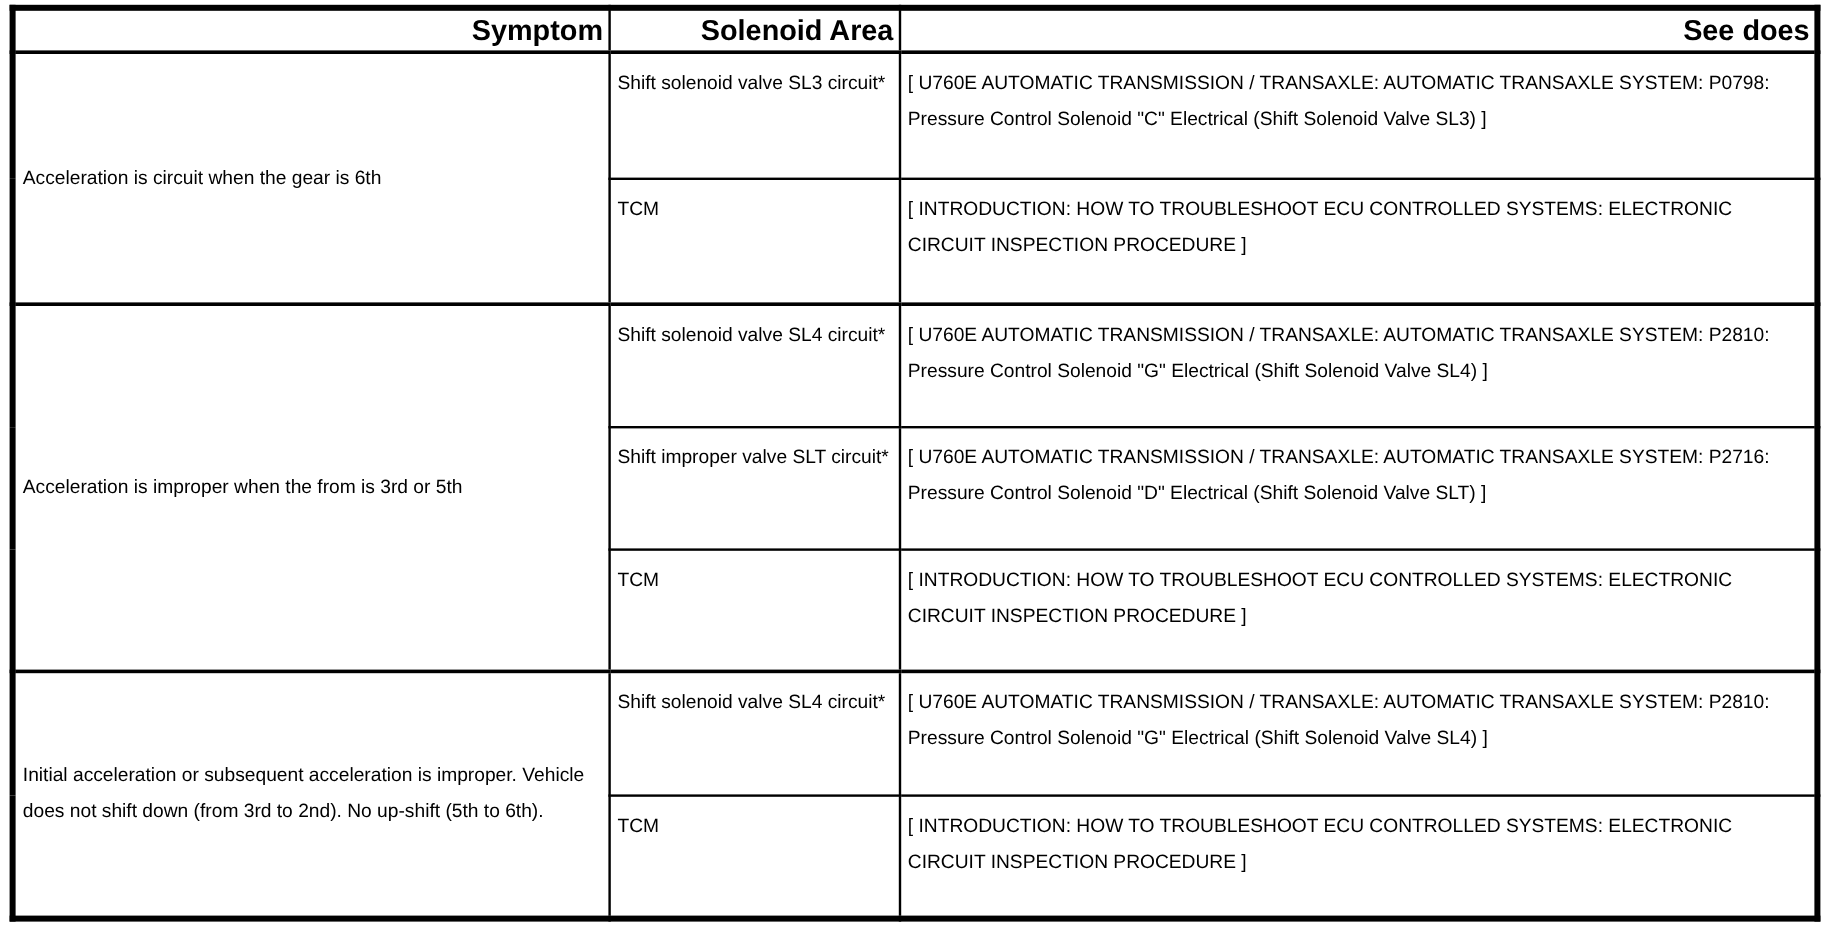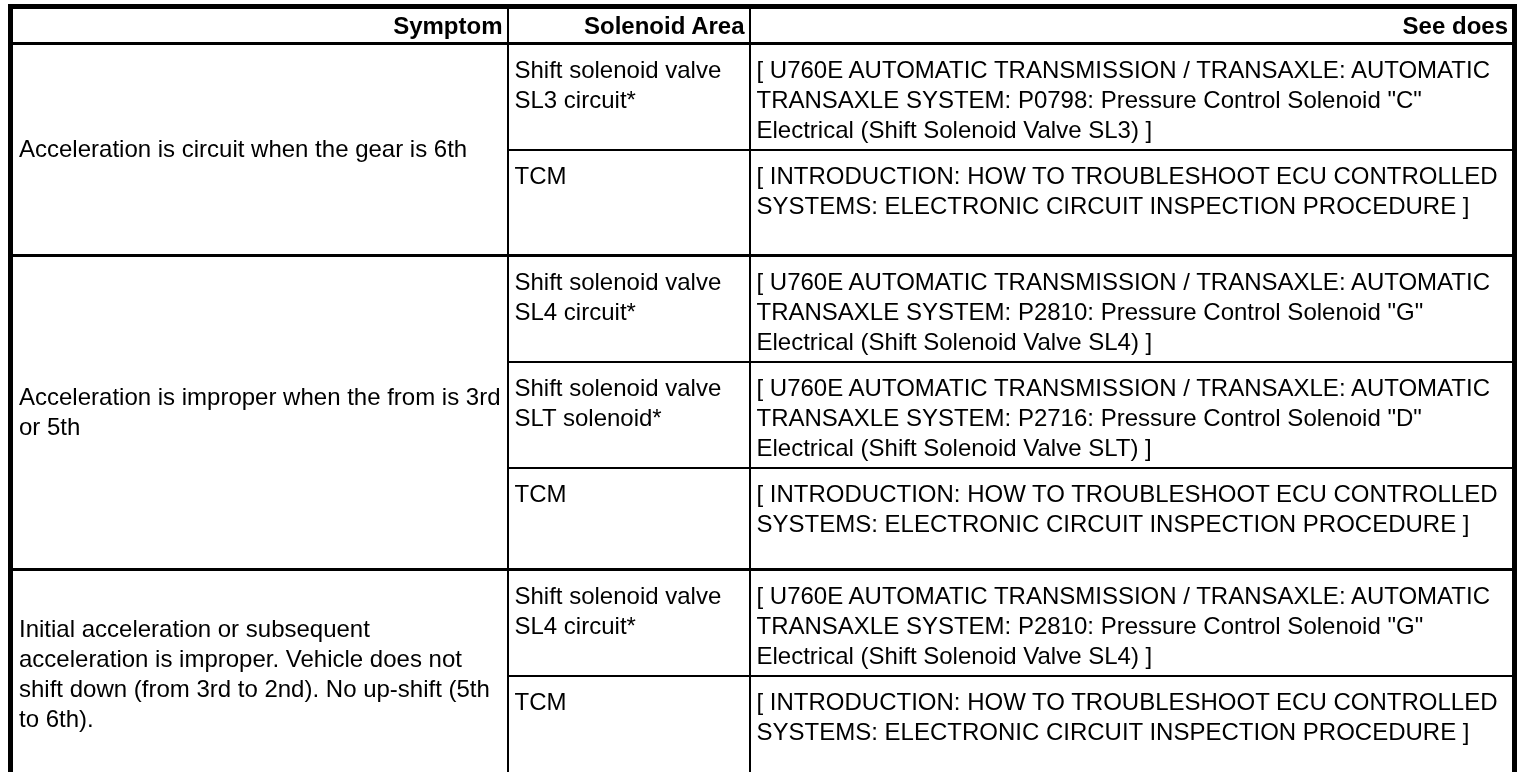--- a/index.html
+++ b/index.html
@@ -29,21 +29,21 @@
     border-bottom: 3px solid #000000;
     font-size: 24px;
     font-weight: bold;
     text-align: right;
     vertical-align: middle;
     padding: 2px 4px;
   }
   thead tr { height: 37px; }
   td {
     border: 2px solid #000000;
-    font-size: 24px;
+    font-size: 16px;
     line-height: 30px;
     vertical-align: top;
     padding: 10px 4px 4px 6px;
     overflow: hidden;
   }
   tr.group-start td { border-top: 3px solid #000000; }
   td.symptom {
     vertical-align: middle;
     padding: 4px 4px 4px 6px;
   }
@@ -79,21 +79,21 @@
       <td class="area">TCM</td>
       <td class="page">[ INTRODUCTION: HOW TO TROUBLESHOOT ECU CONTROLLED SYSTEMS: ELECTRONIC CIRCUIT INSPECTION PROCEDURE ]</td>
     </tr>
 
     <tr class="group-start g2">
       <td class="symptom" rowspan="3">Acceleration is improper when the from is 3rd or 5th</td>
       <td class="area">Shift solenoid valve SL4 circuit*</td>
       <td class="page">[ U760E AUTOMATIC TRANSMISSION / TRANSAXLE: AUTOMATIC TRANSAXLE SYSTEM: P2810: Pressure Control Solenoid "G" Electrical (Shift Solenoid Valve SL4) ]</td>
     </tr>
     <tr class="g2">
-      <td class="area">Shift solenoid valve SLT solenoid*</td>
+      <td class="area">Shift improper valve SLT circuit*</td>
       <td class="page">[ U760E AUTOMATIC TRANSMISSION / TRANSAXLE: AUTOMATIC TRANSAXLE SYSTEM: P2716: Pressure Control Solenoid "D" Electrical (Shift Solenoid Valve SLT) ]</td>
     </tr>
     <tr class="g2">
       <td class="area">TCM</td>
       <td class="page">[ INTRODUCTION: HOW TO TROUBLESHOOT ECU CONTROLLED SYSTEMS: ELECTRONIC CIRCUIT INSPECTION PROCEDURE ]</td>
     </tr>
 
     <tr class="group-start g3">
       <td class="symptom" rowspan="2">Initial acceleration or subsequent acceleration is improper. Vehicle does not shift down (from 3rd to 2nd). No up-shift (5th to 6th).</td>
       <td class="area">Shift solenoid valve SL4 circuit*</td>

